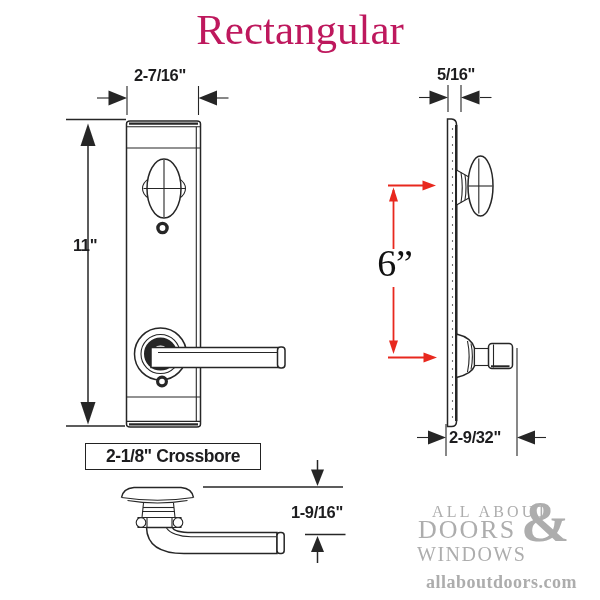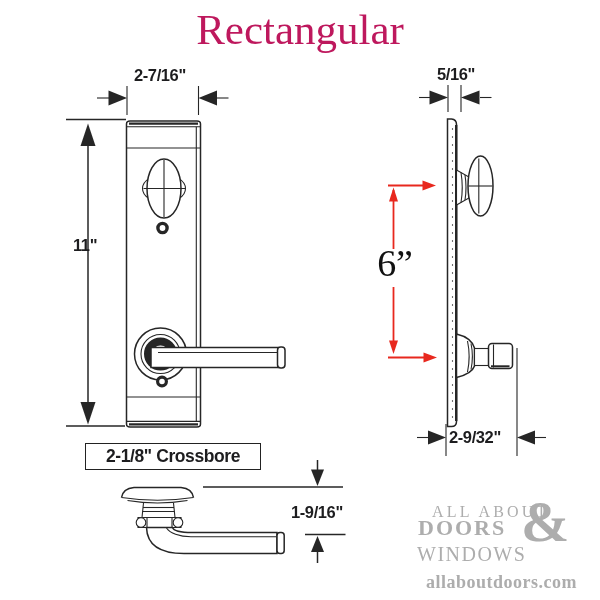--- a/index.html
+++ b/index.html
@@ -19,21 +19,21 @@
          font-family:"Liberation Serif",serif;font-size:43px;color:#be185d;}
   .sixdim{position:absolute;left:368px;top:241px;width:54px;text-align:center;
           font-family:"Liberation Serif",serif;font-size:38px;color:#111;letter-spacing:-2px;}
   .crossbox{position:absolute;left:85px;top:443px;width:174px;height:25px;
             border:1.8px solid #222;text-align:center;line-height:25px;
             font-size:17.5px;font-weight:bold;letter-spacing:-0.4px;}
   .logo{position:absolute;left:415px;top:496px;width:182px;height:100px;
         color:var(--logo-gray,#adadad);font-family:"Liberation Serif",serif;}
   .logo div{position:absolute;white-space:nowrap;}
   .lg-1{left:17px;top:7px;font-size:16px;letter-spacing:3.2px;}
-  .lg-2{left:3px;top:19px;font-size:22px;font-weight:bold;letter-spacing:2px;}
+  .lg-2{left:3px;top:19px;font-size:26px;font-weight:normal;letter-spacing:2px;}
   .lg-amp{left:106px;top:-8px;font-size:58px;font-weight:bold;}
   .lg-3{left:2px;top:47px;font-size:20px;font-weight:normal;letter-spacing:1.5px;}
   .lg-site{left:11px;top:76px;font-size:18px;font-weight:bold;letter-spacing:0.5px;}
 </style>
 </head>
 <body>
 
 <div id="stage">
 
   <svg width="600" height="600" viewBox="0 0 600 600">

